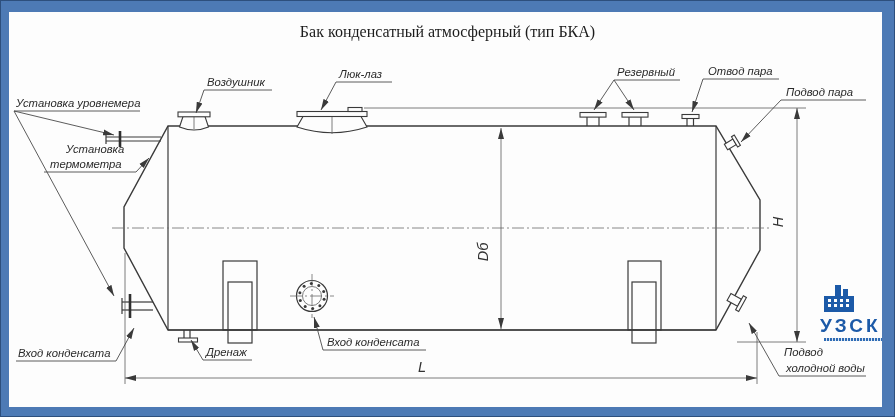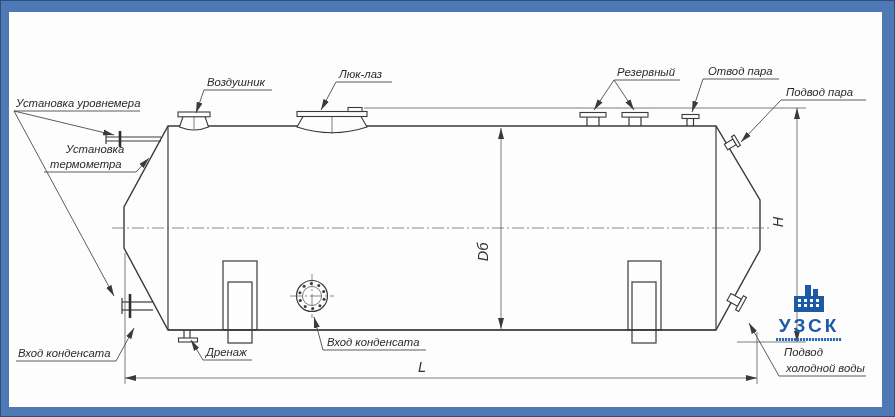--- a/index.html
+++ b/index.html
@@ -14,30 +14,31 @@
   svg.drawing text{font-family:"Liberation Sans",sans-serif;font-style:italic;
          font-size:11.3px;fill:#2a2a2a;}
   svg.drawing text.dim{font-size:14.5px;fill:#333;}
   .outline{stroke:#3a3a3a;stroke-width:1.4;fill:#fdfdfd;}
   .thick{stroke:#3a3a3a;stroke-width:1.2;fill:none;}
   .noz{stroke:#3a3a3a;stroke-width:1.1;fill:#fdfdfd;}
   .thin{stroke:#5a5a5a;stroke-width:0.8;fill:none;}
   .cline{stroke:#6a6a6a;stroke-width:0.8;fill:none;stroke-dasharray:12 3 2 3;}
   .leader{stroke:#4a4a4a;stroke-width:0.9;fill:none;}
   .btick{stroke:#2f2f2f;stroke-width:2.6;fill:none;}
-  .logo{position:absolute;left:772px;top:284px;width:74px;text-align:center;z-index:6;}
+  .logo{position:absolute;left:820px;top:284px;width:74px;z-index:6;}
   .logo-text{font-weight:bold;font-size:19px;letter-spacing:3px;color:#1c5aa8;line-height:1.05;}
   .tagline{margin:2px auto 0;width:66px;height:3px;
            background:repeating-linear-gradient(90deg,#2f6cb5 0 2px,rgba(47,108,181,.15) 2px 3px);}
 </style>
 </head>
 <body>
 
 <div class="canvas">
 
+  <div class="title">Бак конденсатный атмосферный (тип БКА)</div>
 
   <svg class="drawing" width="895" height="417" viewBox="0 0 895 417">
     <defs>
       <marker id="arrE" markerWidth="12" markerHeight="8" refX="11" refY="4" orient="auto" markerUnits="userSpaceOnUse">
         <path d="M11,4 L0,1 L0,7 Z" fill="#3a3a3a"></path>
       </marker>
       <marker id="arrS" markerWidth="12" markerHeight="8" refX="1" refY="4" orient="auto" markerUnits="userSpaceOnUse">
         <path d="M1,4 L12,1 L12,7 Z" fill="#3a3a3a"></path>
       </marker>
     </defs>

